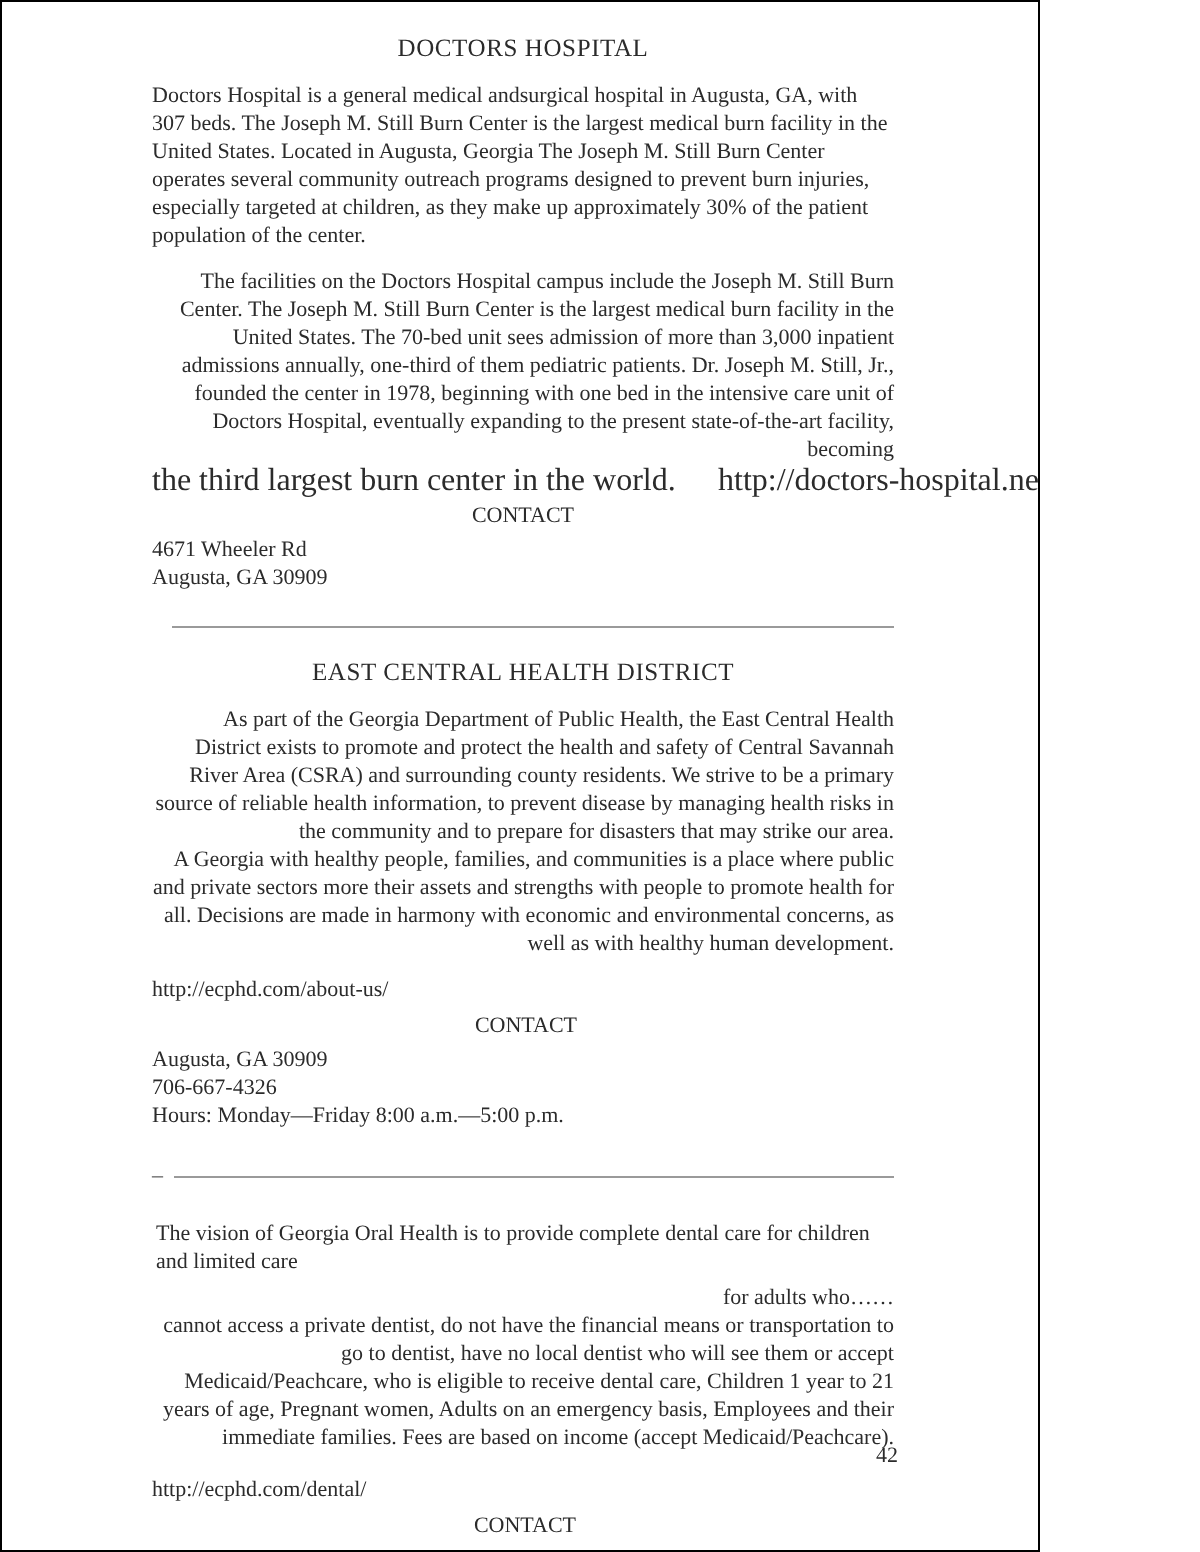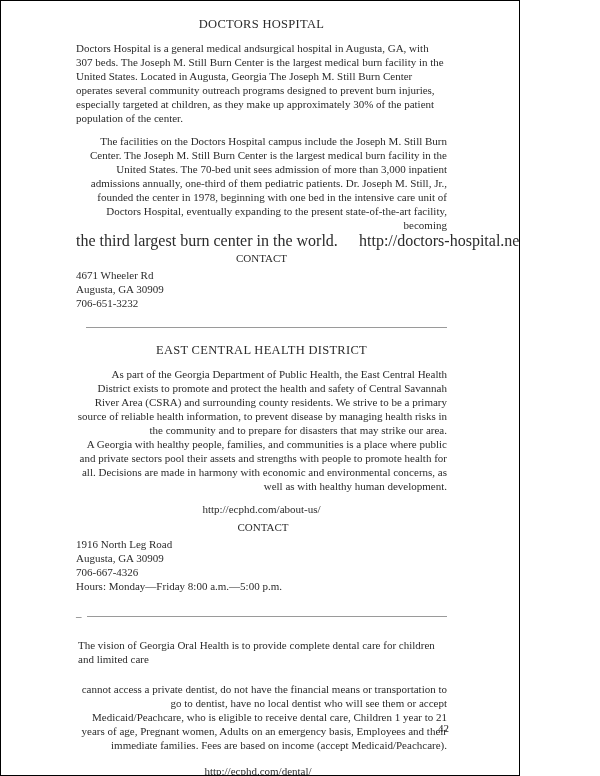--- a/index.html
+++ b/index.html
@@ -33,26 +33,26 @@
     font-size:16px;
     line-height:14px;
     margin:2px 0 3px 0;
   }
   .tail-url { position:absolute; left:283px; top:0; white-space:nowrap; }
   .contact-label { font-size:11px; line-height:14px; margin:2px 0 3px 0;text-align:center; }
   .contact-label.indent1 { padding-left:3px; }
   .contact-line { font-size:11px; line-height:14px; }
   .indent2 { padding-left:2px; }
   .url-right {
-    text-align:center;
+    text-align:left;
     font-size:11px;
     line-height:14px;
     margin:9px 0 4px 0;
   }
-  .url-right.dental { padding-right:7px; margin-top:12px;text-decoration:underline; }
+  .url-right.dental { padding-right:7px; margin-top:12px; }
   .divider {
     border:none;
     border-top:1.5px solid #9a9a9a;
     margin:17px 0 15px 10px;
   }
   .divider-row {
     display:flex;
     align-items:center;
     margin:16px 0 15px 0;
     height:14px;
@@ -75,44 +75,43 @@
       <h1 class="sec-title">DOCTORS HOSPITAL</h1>
       <p class="body-par">Doctors Hospital is a general medical andsurgical hospital in Augusta, GA, with 307 beds. The Joseph M. Still Burn Center is the largest medical burn facility in the United States. Located in Augusta, Georgia The Joseph M. Still Burn Center operates several community outreach programs designed to prevent burn injuries, especially targeted at children, as they make up approximately 30% of the patient population of the center.</p>
       <p class="body-par tight">The facilities on the Doctors Hospital campus include the Joseph M. Still Burn Center. The Joseph M. Still Burn Center is the largest medical burn facility in the United States. The 70-bed unit sees admission of more than 3,000 inpatient admissions annually, one-third of them pediatric patients. Dr. Joseph M. Still, Jr., founded the center in 1978, beginning with one bed in the intensive care unit of Doctors Hospital, eventually expanding to the present state-of-the-art facility, becoming</p>
       <div class="tail-line">
         <span>the third largest burn center in the world.</span>
         <span class="tail-url">http://doctors-hospital.net/</span>
       </div>
       <div class="contact-label">CONTACT</div>
       <div class="contact-line">4671 Wheeler Rd</div>
       <div class="contact-line">Augusta, GA 30909</div>
-      <div class="contact-line">706-651-3232</div>
     </section>
 
     <hr class="divider">
 
     <section>
       <h1 class="sec-title">EAST CENTRAL HEALTH DISTRICT</h1>
       <p class="body-par tight">As part of the Georgia Department of Public Health, the East Central Health District exists to promote and protect the health and safety of Central Savannah River Area (CSRA) and surrounding county residents. We strive to be a primary source of reliable health information, to prevent disease by managing health risks in the community and to prepare for disasters that may strike our area.</p>
-      <p class="body-par tight">A Georgia with healthy people, families, and communities is a place where public and private sectors pool their assets and strengths with people to promote health for all. Decisions are made in harmony with economic and environmental concerns, as well as with healthy human development.</p>
+      <p class="body-par tight">A Georgia with healthy people, families, and communities is a place where public and private sectors more their assets and strengths with people to promote health for all. Decisions are made in harmony with economic and environmental concerns, as well as with healthy human development.</p>
       <div class="url-right">http://ecphd.com/about-us/</div>
       <div class="contact-label indent1">CONTACT</div>
-      <div class="contact-line">1916 North Leg Road</div>
       <div class="contact-line">Augusta, GA 30909</div>
       <div class="contact-line">706-667-4326</div>
       <div class="contact-line">Hours: Monday—Friday 8:00 a.m.—5:00 p.m.</div>
     </section>
 
     <div class="divider-row">
       <span class="dash">–</span>
       <span class="line"></span>
     </div>
 
     <section>
-      <p class="body-par indent2" style="margin-bottom:16px;">The vision of Georgia Oral Health is to provide complete dental care for children and limited care</p>
+      <p class="body-par indent2" style="margin-bottom:4px;">The vision of Georgia Oral Health is to provide complete dental care for children and limited care</p>
+      <p class="body-par tight">for adults who……</p>
       <p class="body-par tight">cannot access a private dentist, do not have the financial means or transportation to go to dentist, have no local dentist who will see them or accept Medicaid/Peachcare, who is eligible to receive dental care, Children 1 year to 21 years of age, Pregnant women, Adults on an emergency basis, Employees and their immediate families. Fees are based on income (accept Medicaid/Peachcare).</p>
       <div class="url-right dental">http://ecphd.com/dental/</div>
       <div class="contact-label indent2">CONTACT</div>
       <div class="contact-line indent2">East Central Health District</div>
       <div class="contact-line indent2">Augusta, GA 30909</div>
       <div class="contact-line indent2">706-667-4326</div>
     </section>
 
   </div>
 

